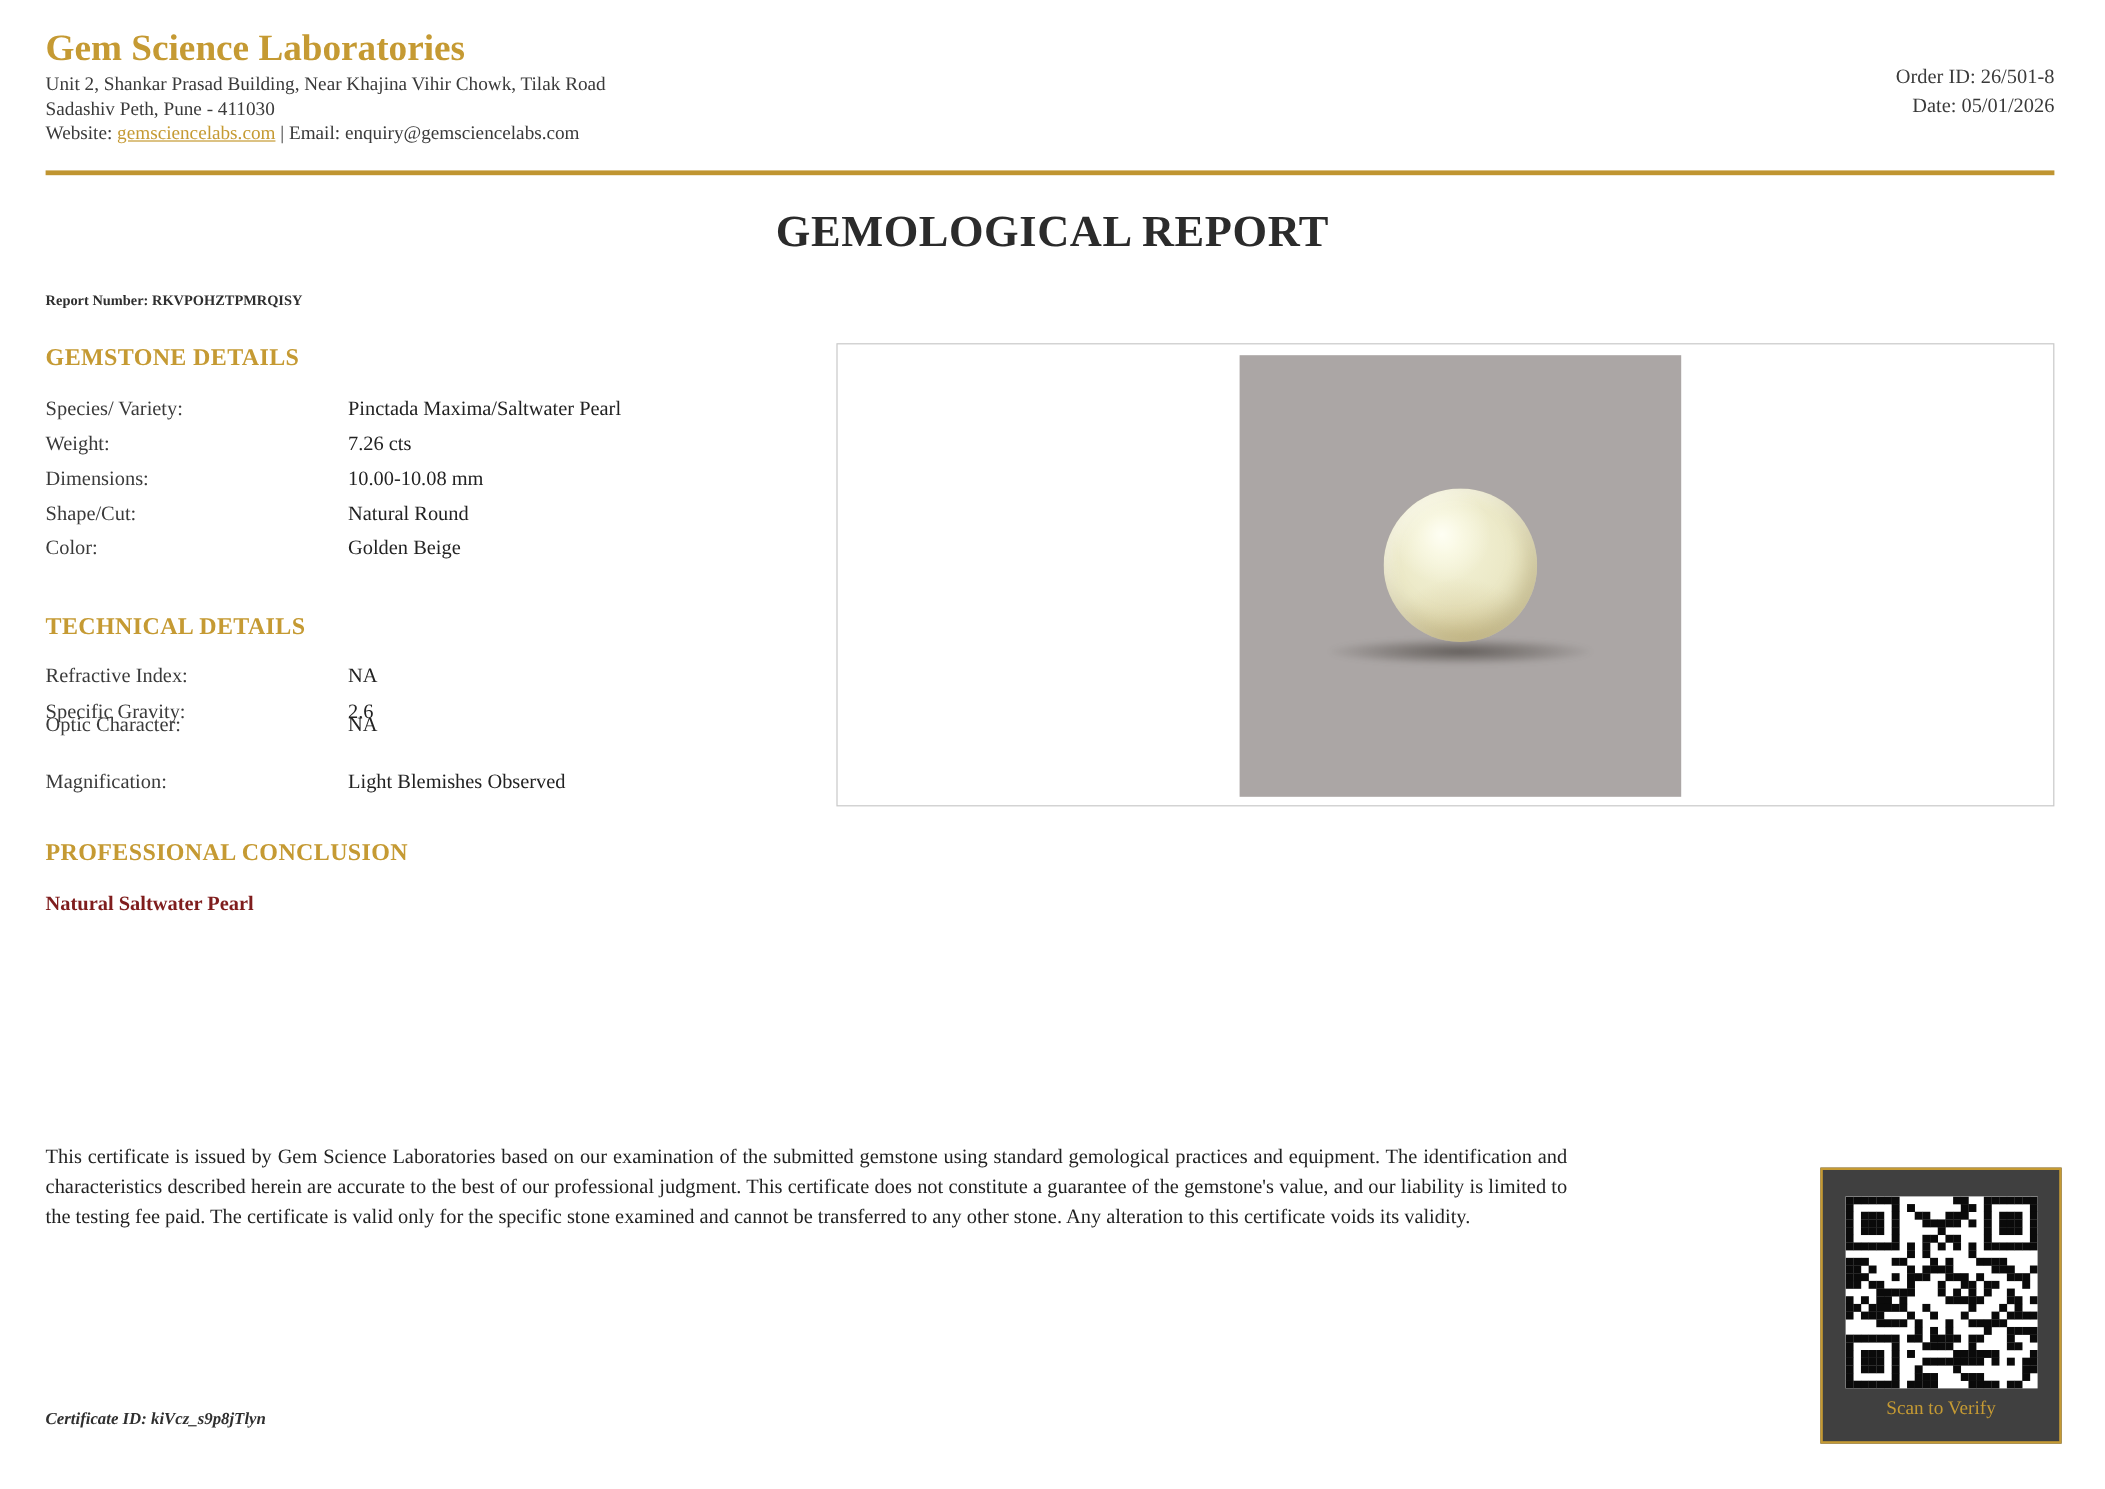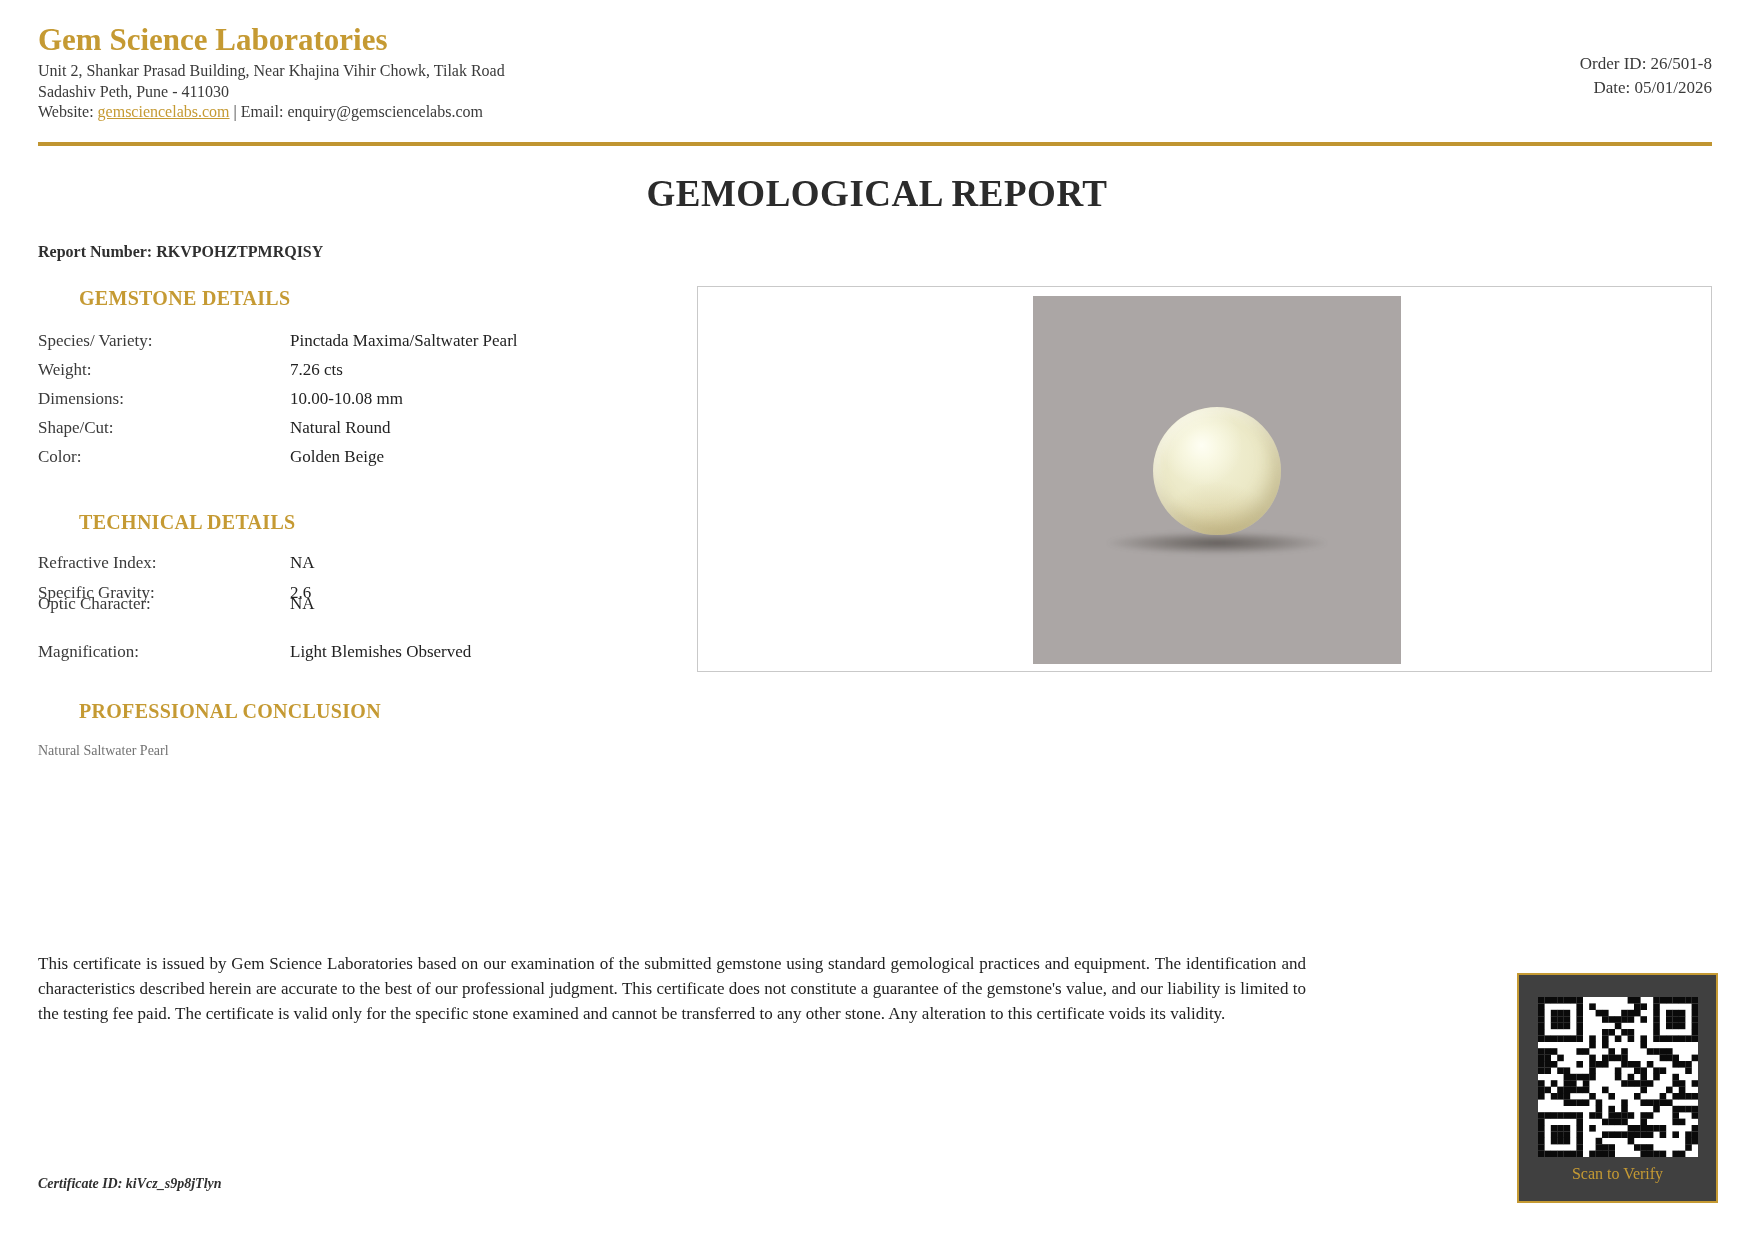--- a/index.html
+++ b/index.html
@@ -24,33 +24,33 @@
   .meta-order { top:54px; }
   .meta-date { top:78px; }
   .divider { left:38px; top:142px; width:1674px; height:4px; background:#c09531; }
 
   
   .report-title {
     left:0; top:172px; width:100%;
     text-align:center; font-size:37px; font-weight:bold; color:#2b2b2b;
     letter-spacing:0.5px;
   }
-  .report-number { left:38px; top:243px; font-size:16px; font-weight:bold; color:#2f2f2f; }
-
-  
-  .sec-head { left:38px; font-size:20px; font-weight:bold; color:#c59a33; letter-spacing:0.3px;margin-left:41px; }
+  .report-number { left:38px; top:243px; font-size:12px; font-weight:bold; color:#2f2f2f; }
+
+  
+  .sec-head { left:38px; font-size:20px; font-weight:bold; color:#c59a33; letter-spacing:0.3px; }
   .h-gem { top:287px; }
   .h-tech { top:511px; }
   .h-conc { top:700px; }
 
   
   .row { left:38px; width:640px; height:22px; font-size:17px; }
   .row .lbl { font-weight:normal; color:#3a3a3a; }
   .row .val { position:absolute; left:252px; top:0; color:#222; font-weight:normal; }
-  .conclusion-text { left:38px; top:743px; font-size:14px; color:#737373; }
+  .conclusion-text { left:38px; top:743px; font-size:17px; color:#7f1d1d;font-weight:bold; }
 
   
   .img-box {
     left:697px; top:286px; width:1015px; height:386px;
     background:#ffffff; border:1px solid #c9c9c9;
   }
   .photo {
     position:absolute; left:335px; top:9px; width:368px; height:368px;
     background:#aba6a5;
   }

